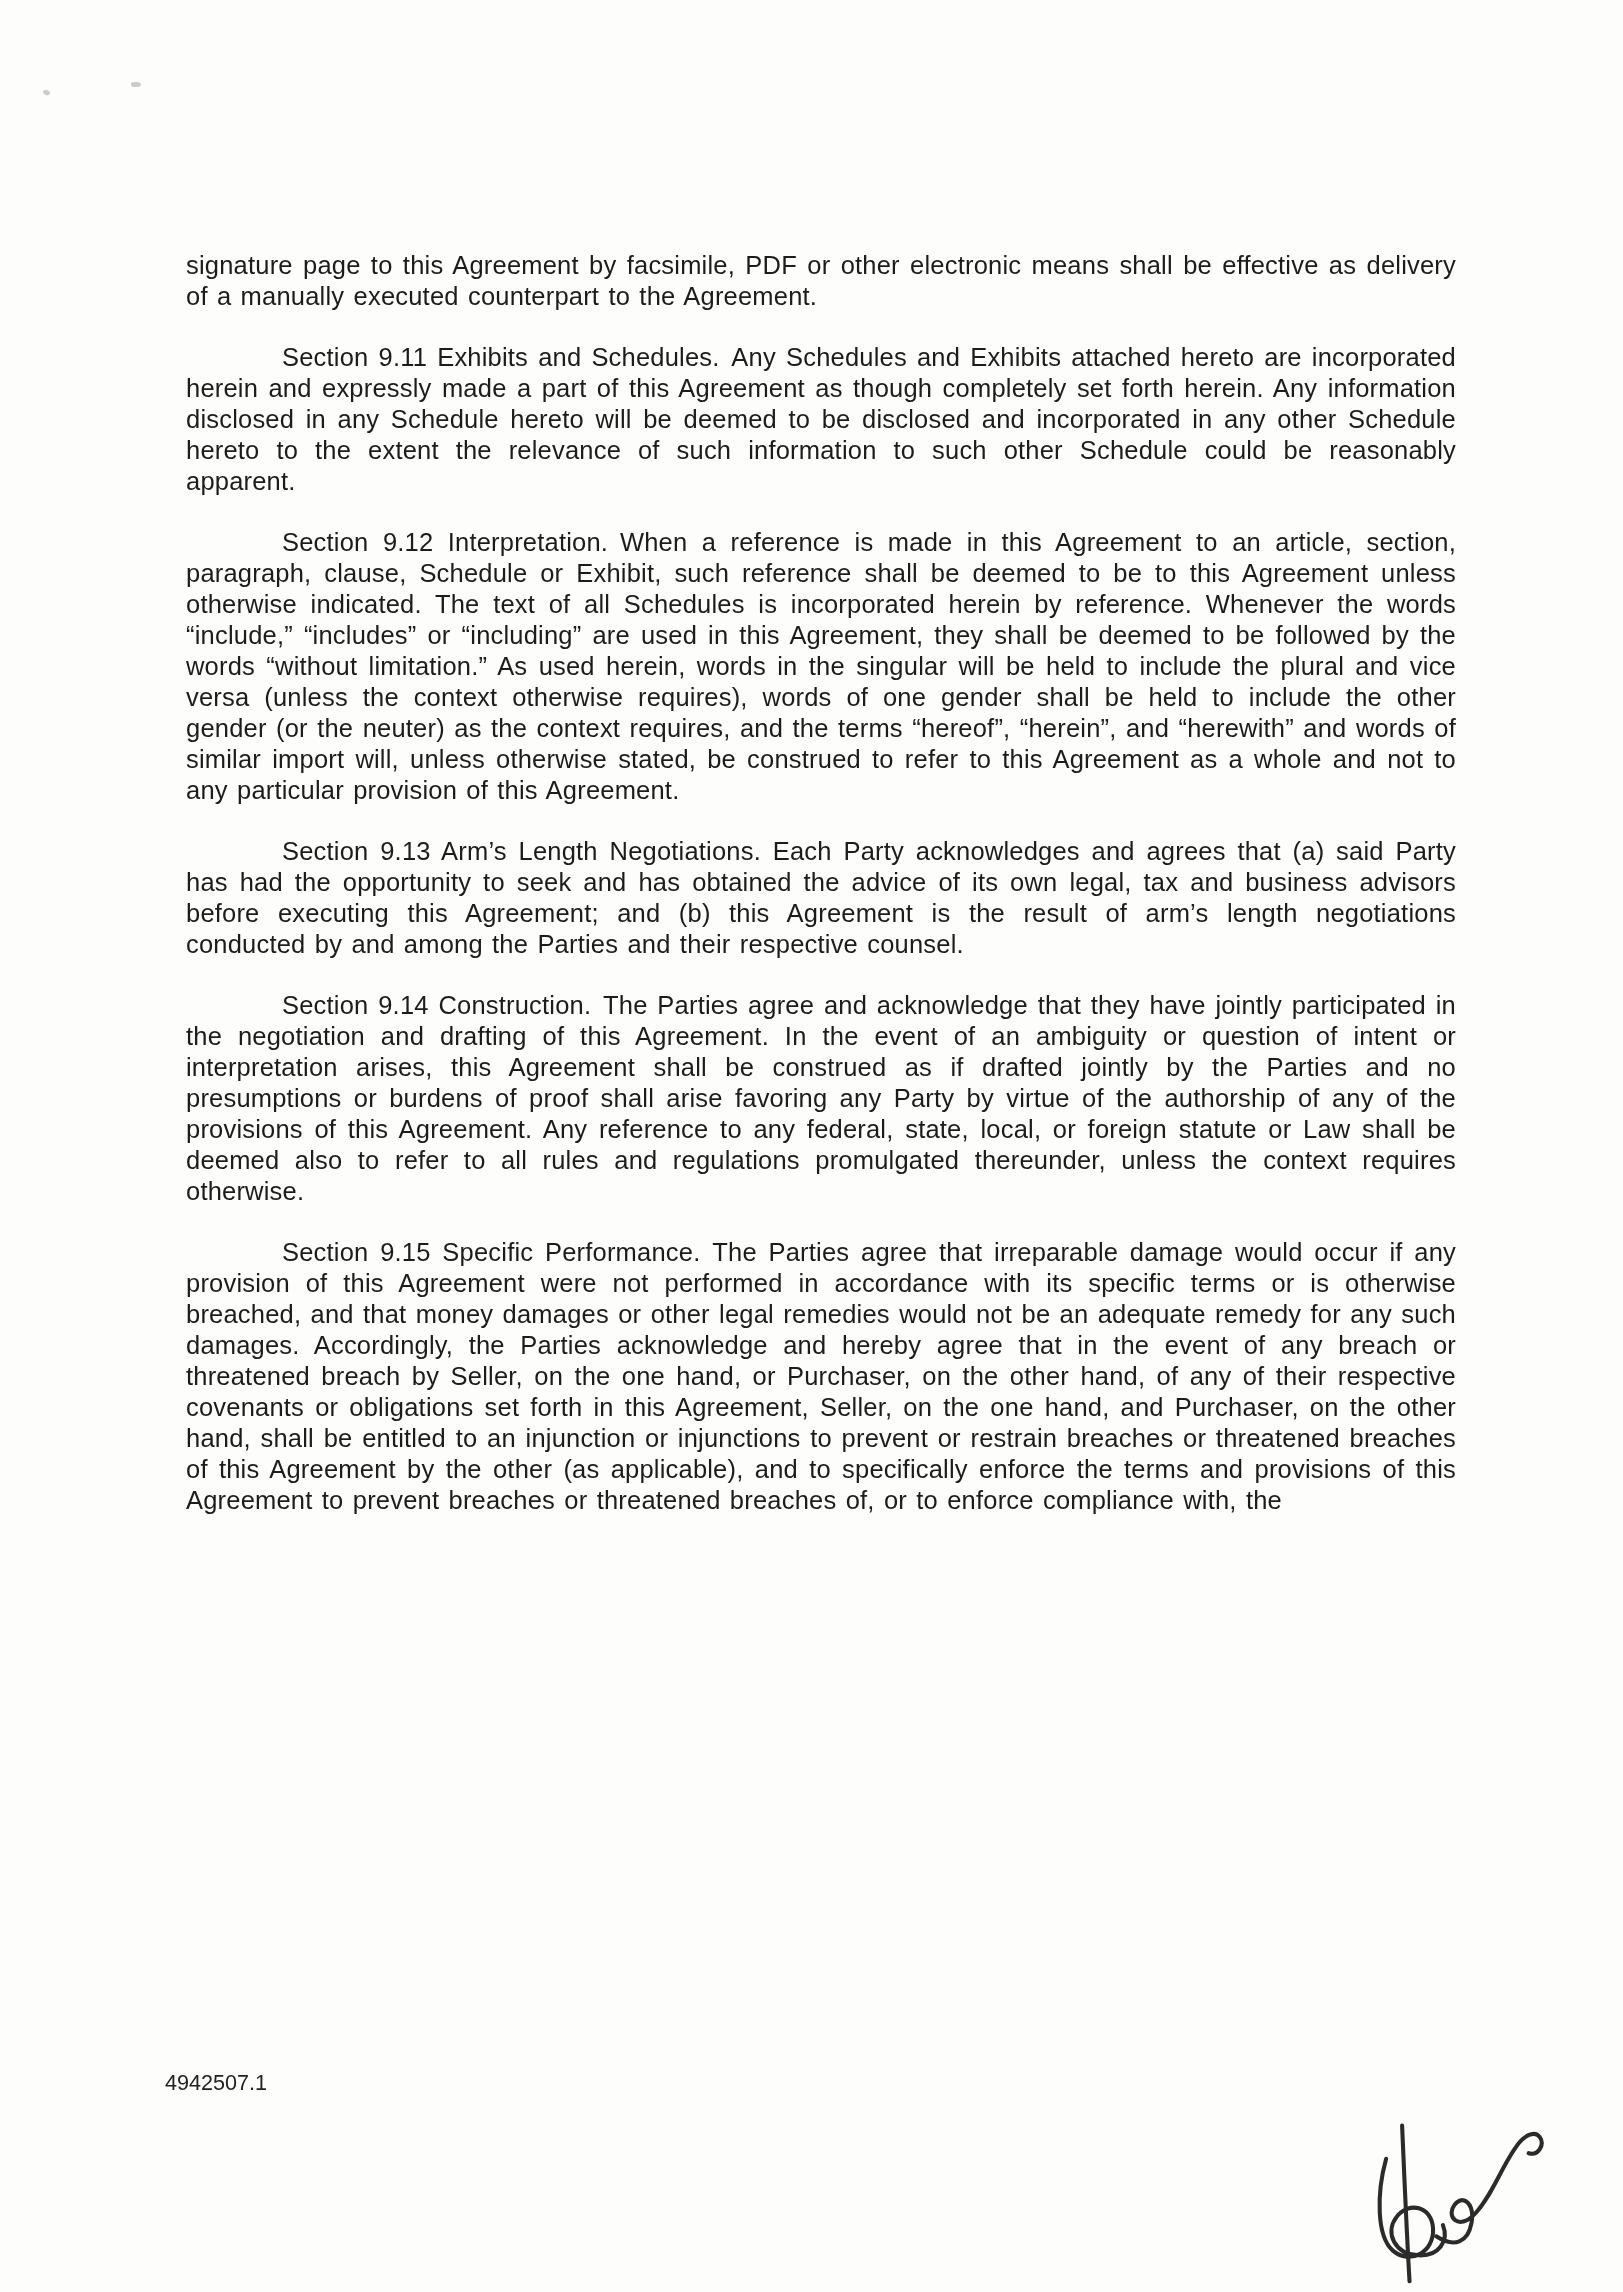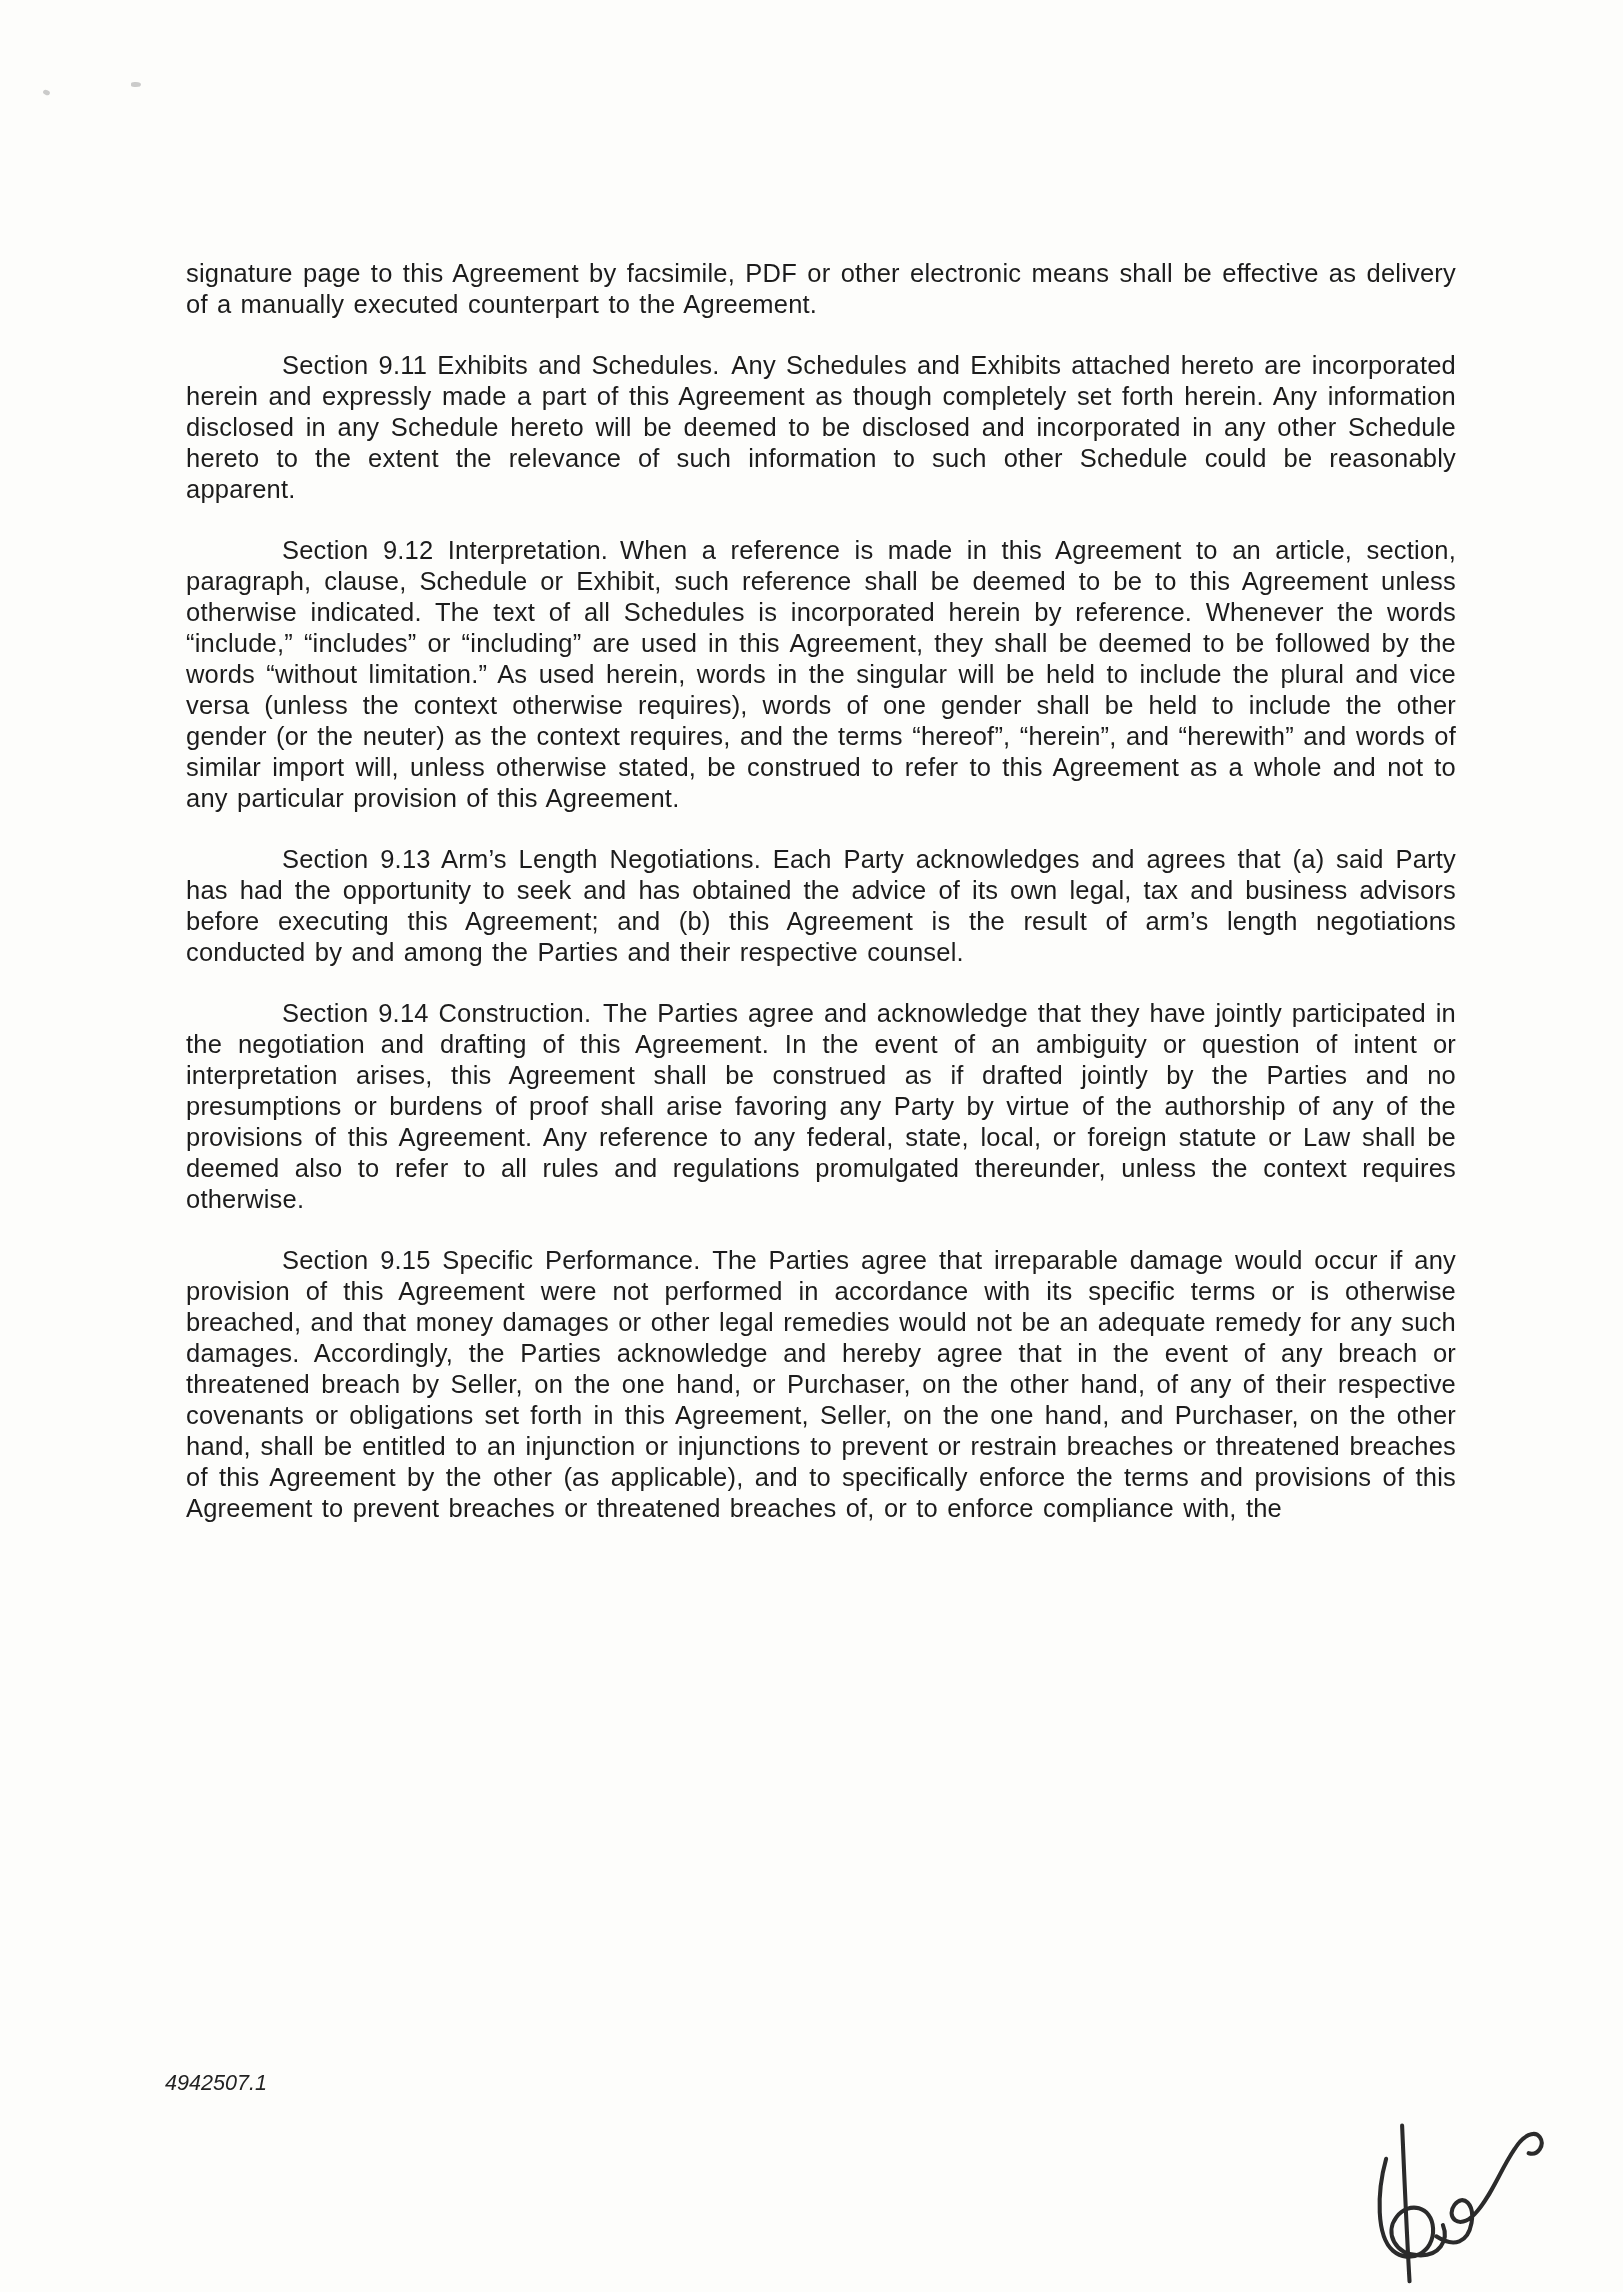--- a/index.html
+++ b/index.html
@@ -8,21 +8,21 @@
     width:1623px; height:2293px;
     margin:0 auto;
     background:#fdfdfb;
     font-family:"Liberation Sans", sans-serif;
     color:#1c1c1c;
     overflow:hidden;
     box-shadow:0 0 17.6px rgba(0,0,0,.45);
   }
   .content {
     position:absolute;
-    left:186px; top:258px;
+    left:186px; top:250px;
     width:1270px;
   }
   .para {
     margin:0 0 30px 0;
     font-size:25.5px;
     line-height:31px;
     text-align:justify;
     letter-spacing:0.2px;
     word-spacing:2px;
   }
@@ -36,21 +36,20 @@
     left:186px; top:2031px;
     width:1270px;
     text-align:center;
     font-size:23.5px;
     color:#222;
   }
   .doc-id {
     position:absolute;
     left:165px; top:2070px;
     font-size:21.6px;
-    font-style:italic;
     color:#222;
   }
   .signature {
     position:absolute;
     left:1333px; top:2107px;
     width:245px; height:181px;
     transform:rotate(-8deg);
   }
   .speck {
     position:absolute;

